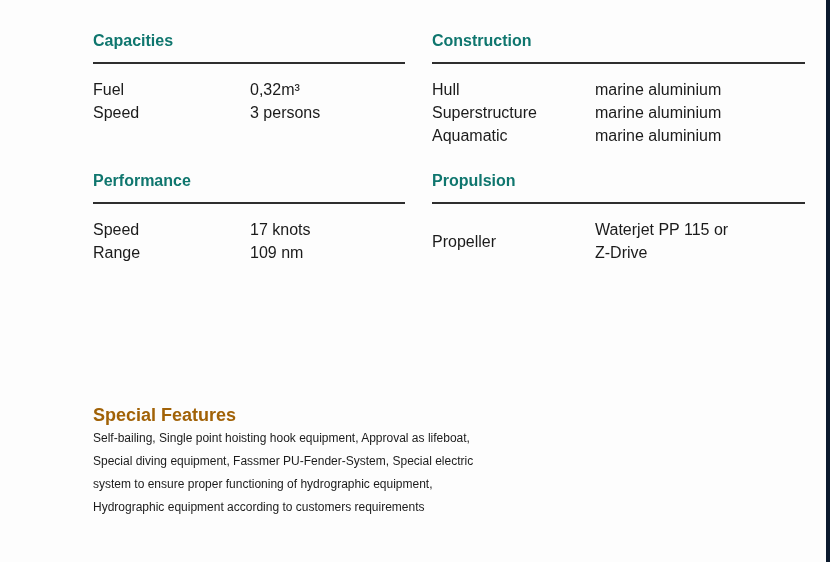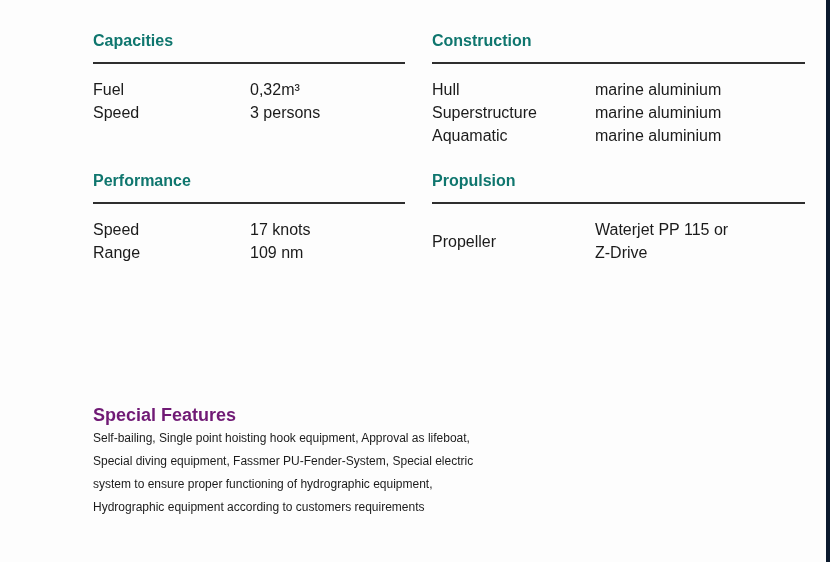--- a/index.html
+++ b/index.html
@@ -56,21 +56,21 @@
   #cap-section  { left: 93px;  top: 28px;  width: 312px; }
   #con-section  { left: 432px; top: 28px;  width: 373px; }
   #perf-section { left: 93px;  top: 168px; width: 312px; }
   #prop-section { left: 432px; top: 168px; width: 373px; }
   #features-section { left: 93px; top: 404px; width: 690px; }
   #features-section h3 {
     margin: 0;
     font-size: 18px;
     line-height: 23px;
     font-weight: bold;
-    color: #701a75;
+    color: #a16207;
   }
   #features-section p {
     margin: 0;
     font-size: 12px;
     line-height: 23px;
     white-space: pre-line;
   }
 </style>
 </head>
 <body style="background: rgb(253, 253, 253); color: rgb(27, 27, 27);">

